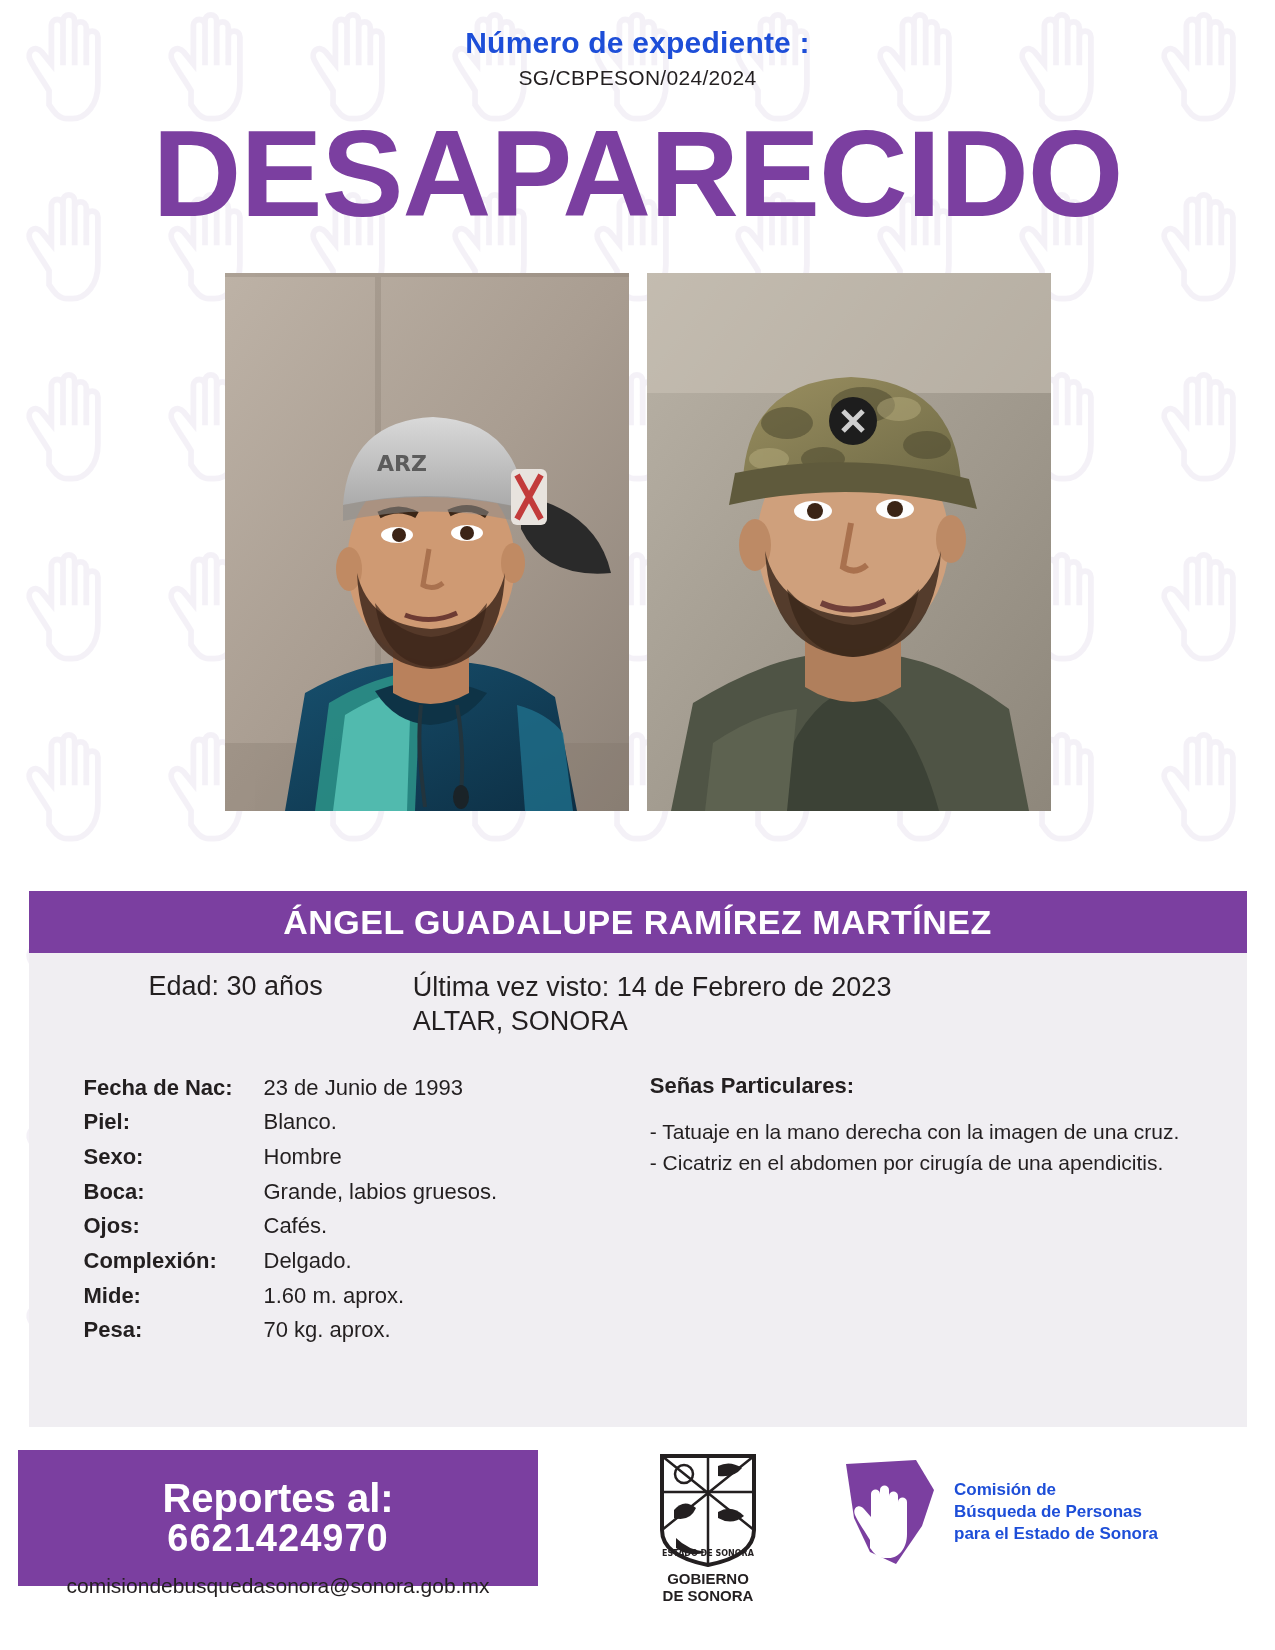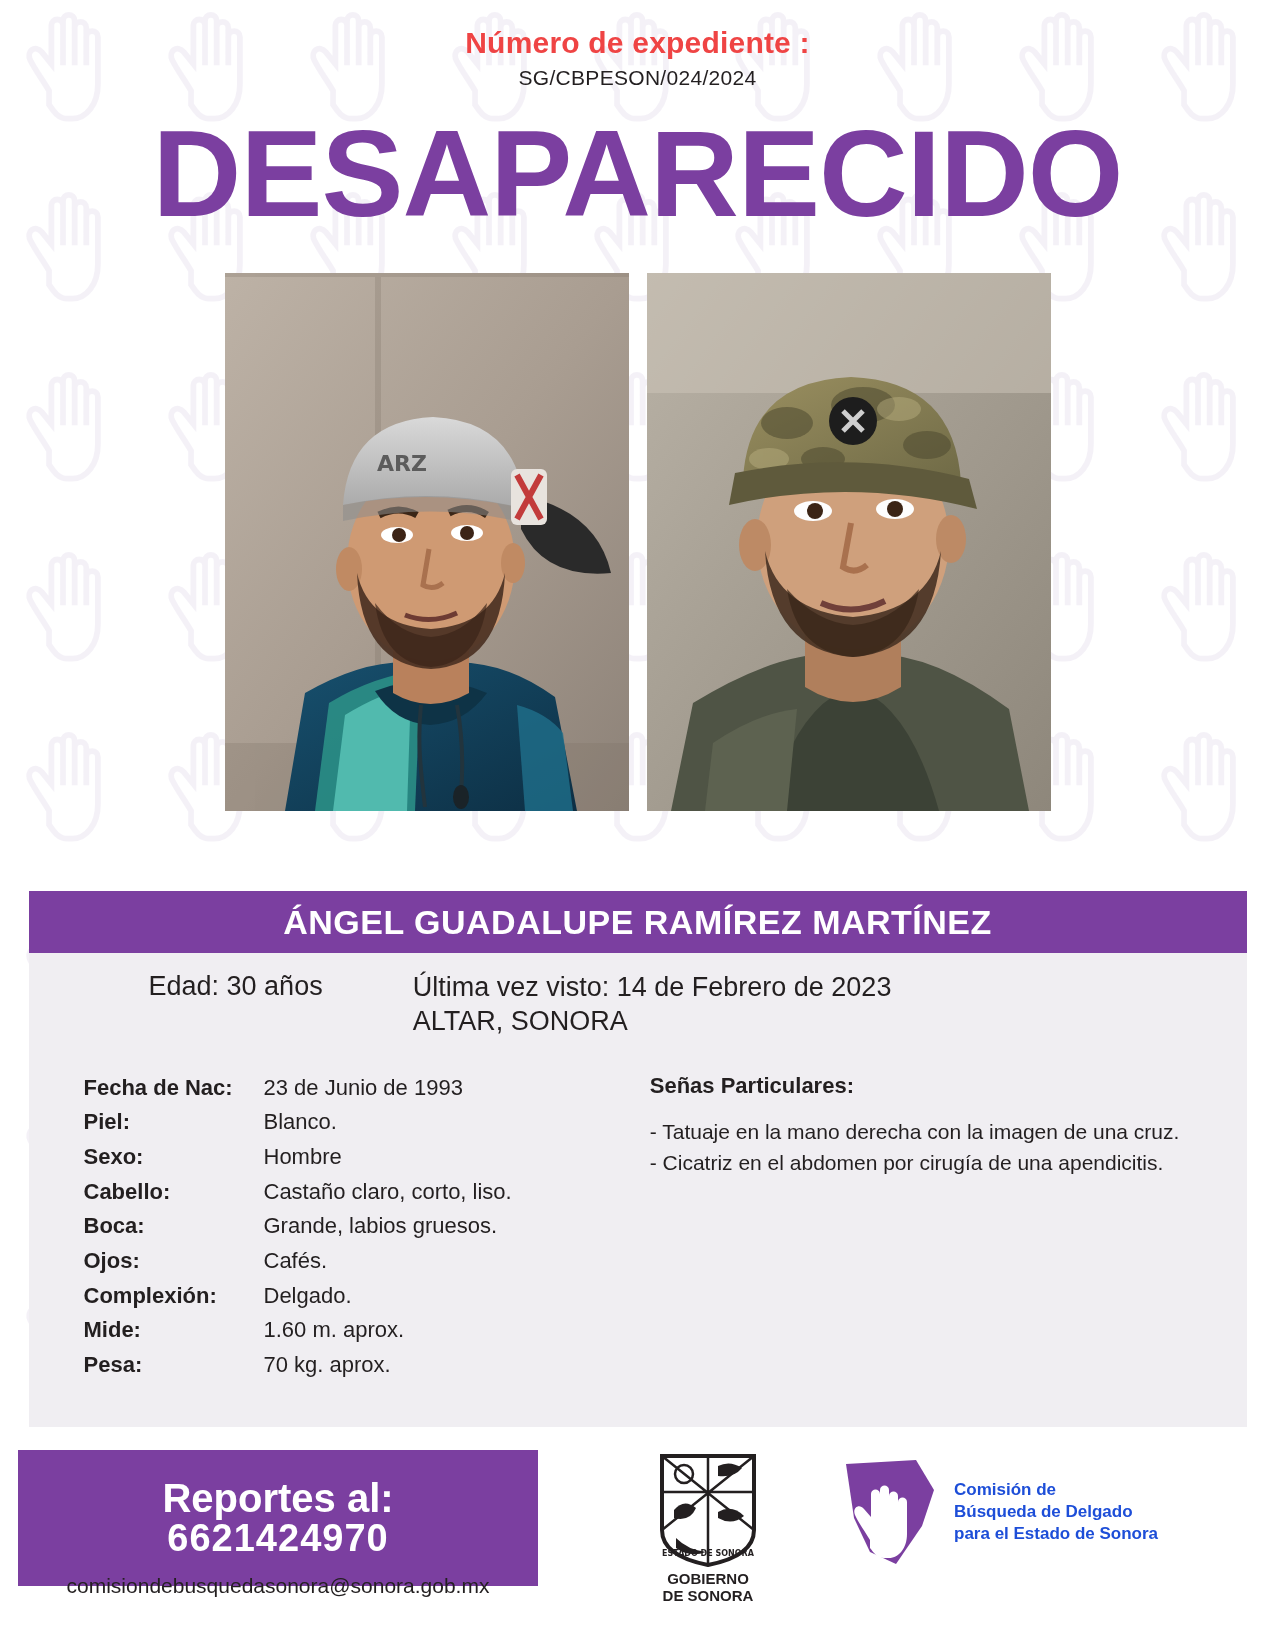--- a/index.html
+++ b/index.html
@@ -27,21 +27,21 @@
   .wm-hand svg{width:100%;height:100%;display:block;}
 
   .page{position:relative;z-index:2;width:1275px;height:1650px;}
 
   
   .exp-block{
     text-align:center;
     padding-top:26px;
   }
   .exp-title{
-    font-size:30px;font-weight:bold;letter-spacing:.2px;color:#ef4444;
+    font-size:30px;font-weight:bold;letter-spacing:.2px;color:#1d4ed8;
   }
   .exp-num{
     font-size:21px;color:#231f20;margin-top:6px;letter-spacing:.3px;
   }
   .desaparecido{
     text-align:center;
     font-size:123px;
     font-weight:bold;
     color:#7b3fa0;
     letter-spacing:-1px;
@@ -688,24 +688,20 @@
           </div>
           <div class="drow">
             <span class="dlabel">Piel:</span>
             <span class="dval">Blanco.</span>
           </div>
           <div class="drow">
             <span class="dlabel">Sexo:</span>
             <span class="dval">Hombre</span>
           </div>
           <div class="drow">
-            <span class="dlabel">Cabello:</span>
-            <span class="dval">Castaño claro, corto, liso.</span>
-          </div>
-          <div class="drow">
             <span class="dlabel">Boca:</span>
             <span class="dval">Grande, labios gruesos.</span>
           </div>
           <div class="drow">
             <span class="dlabel">Ojos:</span>
             <span class="dval">Cafés.</span>
           </div>
           <div class="drow">
             <span class="dlabel">Complexión:</span>
             <span class="dval">Delgado.</span>
@@ -759,19 +755,19 @@
 
     <div class="cbp-logo">
       <div class="cbp-mark">
         <svg viewBox="0 0 110 112">
           <path d="M16 8 L86 4 L104 34 L92 70 L66 108 L40 96 L24 62 Z" fill="#7b3fa0"></path>
           <path d="M40 84 c-6-10-12-18-15-25-3-7 4-12 9-6l7 8V38c0-6 9-6 9 0v30V34c0-6 9-6 9 0v34V40c0-6 9-6 9 0v28V46c0-6 9-6 9 0v32c0 14-8 24-18 24H54c-7 0-10-5-14-10z" fill="#ffffff"></path>
         </svg>
       </div>
       <div class="cbp-text">
         <div>Comisión de</div>
-        <div>Búsqueda de Delgado</div>
+        <div>Búsqueda de Personas</div>
         <div>para el Estado de Sonora</div>
       </div>
     </div>
 
   </div>
 </div>
 
 </body></html>

